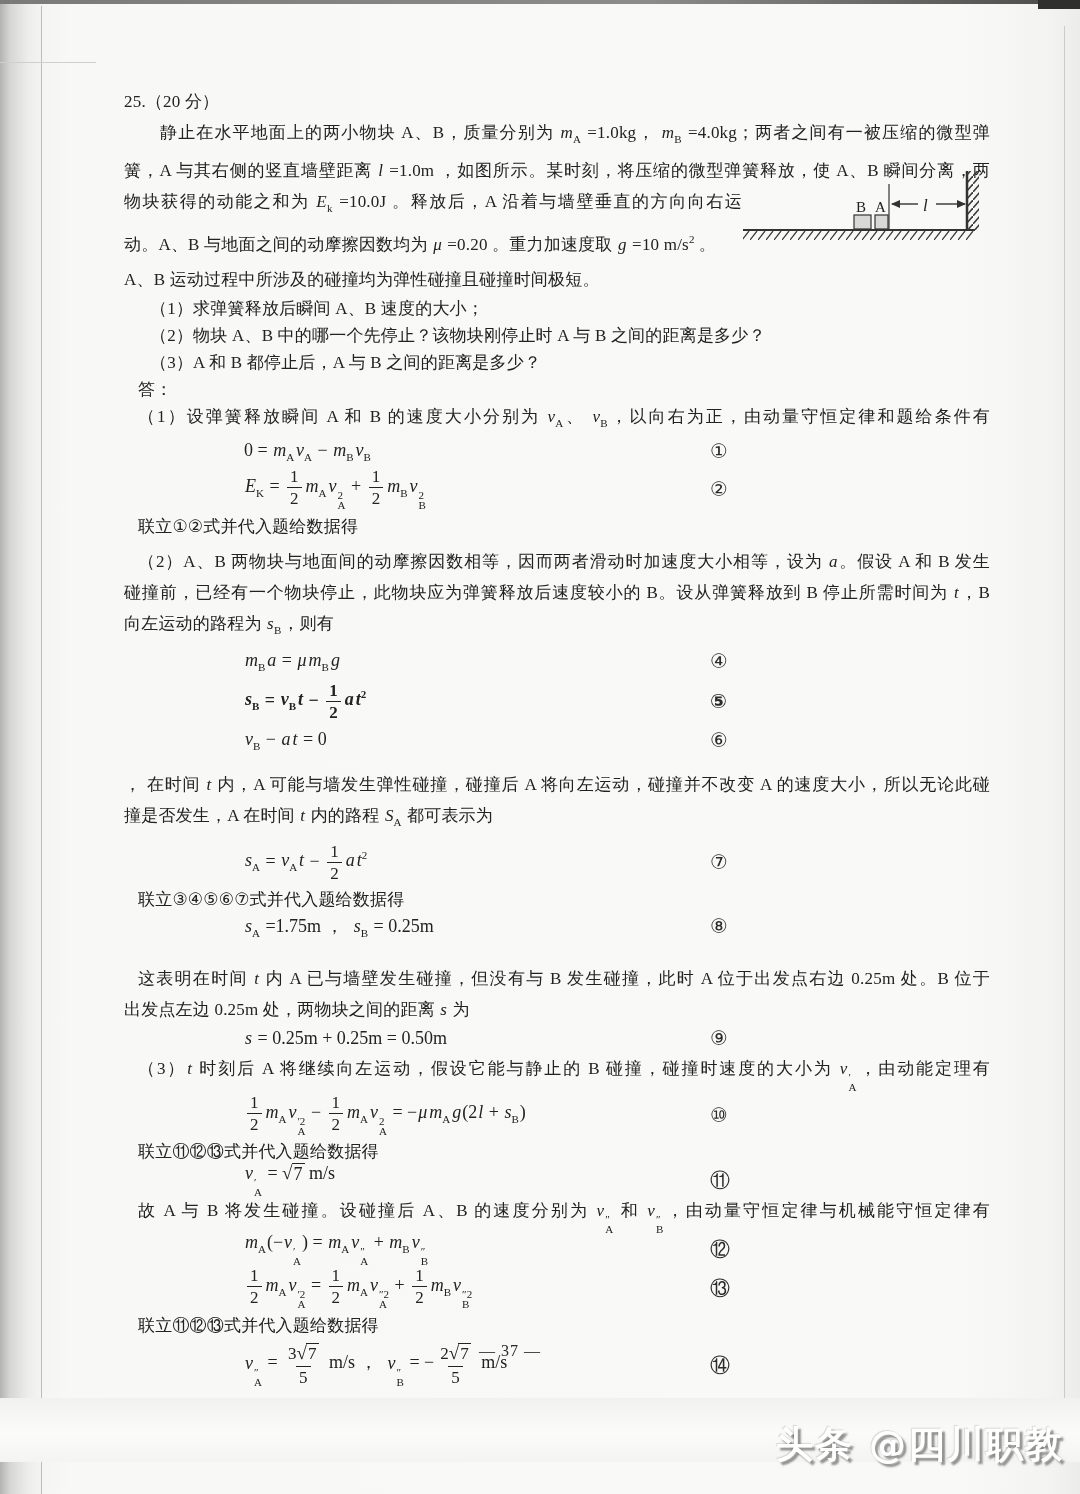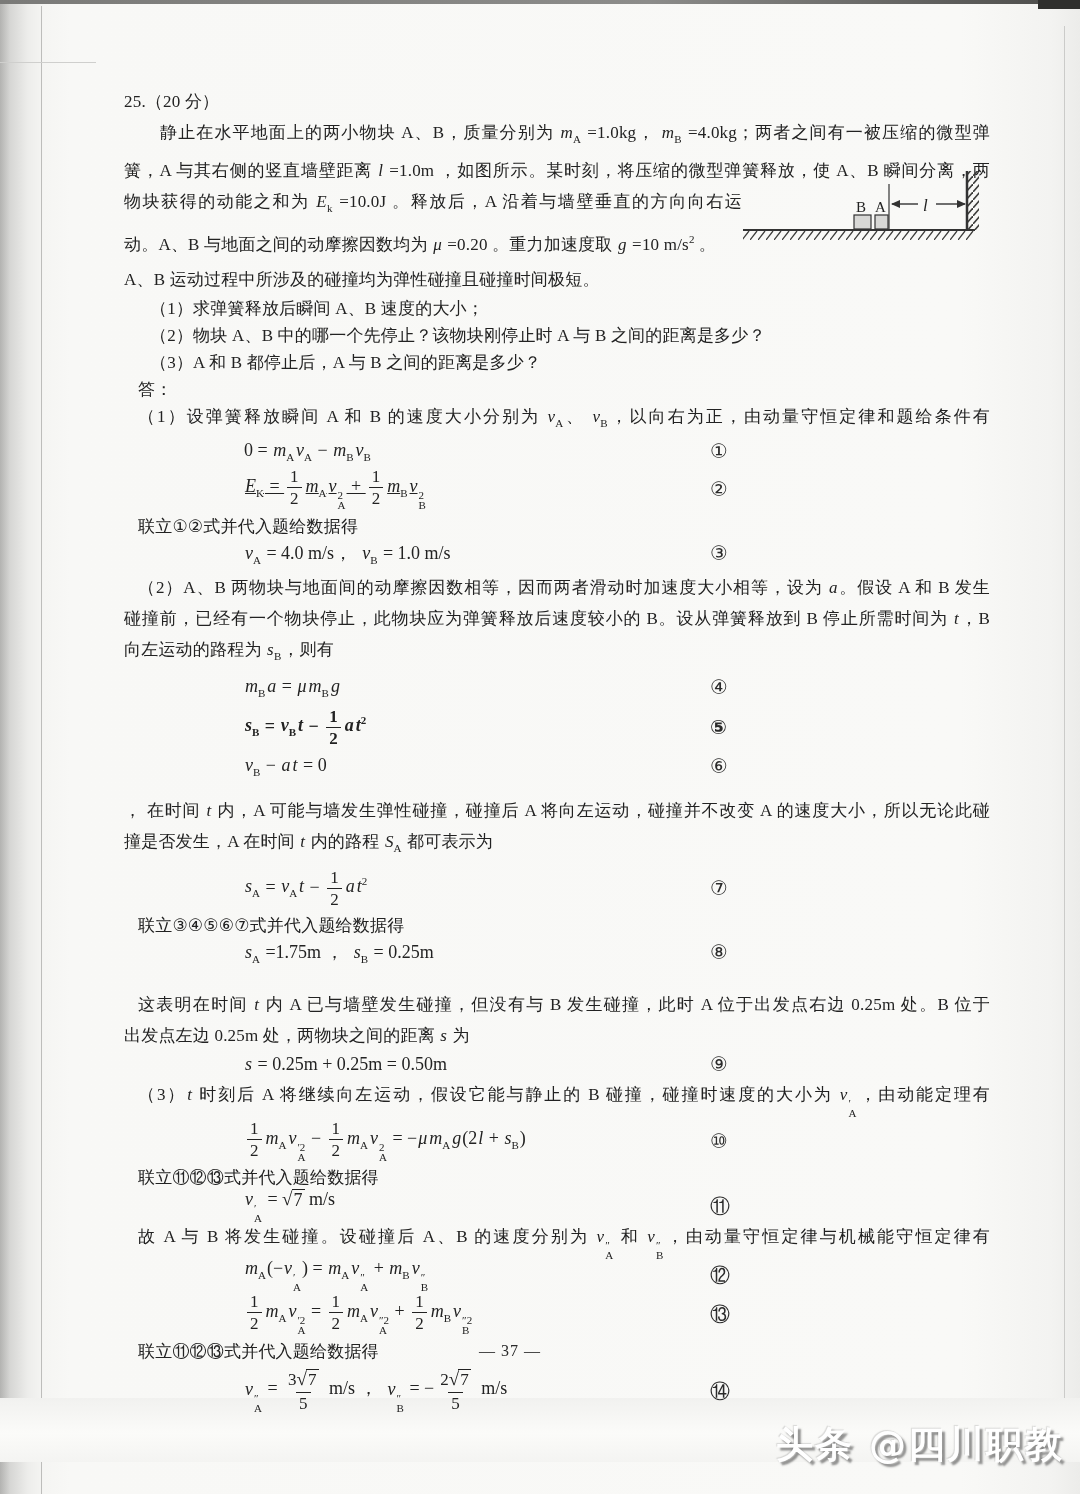--- a/index.html
+++ b/index.html
@@ -87,29 +87,25 @@
       <div class="line ind0" style="margin-top: 4px;"><span class="rr">A、B 运动过程中所涉及的碰撞均为弹性碰撞且碰撞时间极短。</span></div>
       <div class="line ind2" style="line-height: 27px;"><span class="rr">（1）求弹簧释放后瞬间 A、B 速度的大小；</span></div>
       <div class="line ind2" style="line-height: 27px;"><span class="rr">（2）物块 A、B 中的哪一个先停止？该物块刚停止时 A 与 B 之间的距离是多少？</span></div>
       <div class="line ind2" style="line-height: 27px;"><span class="rr">（3）A 和 B 都停止后，A 与 B 之间的距离是多少？</span></div>
       <div class="line ind1" style="line-height: 27px;"><span class="rr">答：</span></div>
       <div class="line ind1 fill" style="line-height: 27px;"><span class="rr">（1）设弹簧释放瞬间 A 和 B 的速度大小分别为 </span><span class="vv">v<span class="sb">A</span></span><span class="rr">、 </span><span class="vv">v<span class="sb">B</span></span><span class="rr">，以向右为正，由动量守恒定律和题给条件有</span></div>
       <div class="eqrow" style="height: 28px;">
         <span class="eq"><span class="rr">0 = </span><span class="vv">m<span class="sb">A</span></span><span class="vv">v<span class="sb">A</span></span><span class="rr"> − </span><span class="vv">m<span class="sb">B</span></span><span class="vv">v<span class="sb">B</span></span></span>
         <span class="eqnum">①</span>
       </div>
-      <div class="eqrow" style="height: 48px; text-decoration: underline;">
+      <div class="eqrow" style="height: 48px;">
         <span class="eq"><span class="vv">E<span class="sb">K</span></span><span class="rr"> = </span><span class="frac"><span class="n"><span class="rr">1</span></span><span class="d"><span class="rr">2</span></span></span><span class="vv">m<span class="sb">A</span></span><span class="vv">v<span class="ss"><span class="ssup">2</span><span class="ssub">A</span></span></span><span class="rr"> + </span><span class="frac"><span class="n"><span class="rr">1</span></span><span class="d"><span class="rr">2</span></span></span><span class="vv">m<span class="sb">B</span></span><span class="vv">v<span class="ss"><span class="ssup">2</span><span class="ssub">B</span></span></span></span>
         <span class="eqnum">②</span>
       </div>
       <div class="line ind1" style="line-height: 27px;"><span class="rr">联立①②式并代入题给数据得</span></div>
-      <div class="eqrow" style="height: 26px;">
-        <span class="eq"><span class="vv">v<span class="sb">A</span></span><span class="rr"> = 4.0 m/s，  </span><span class="vv">v<span class="sb">B</span></span><span class="rr"> = 1.0 m/s</span></span>
-        <span class="eqnum">③</span>
-      </div>
       <div class="line ind1 fill" style="margin-top: 6px;"><span class="rr">（2）A、B 两物块与地面间的动摩擦因数相等，因而两者滑动时加速度大小相等，设为 </span><span class="vv">a</span><span class="rr">。假设 A 和 B 发生</span></div>
       <div class="line ind0 fill"><span class="rr">碰撞前，已经有一个物块停止，此物块应为弹簧释放后速度较小的 B。设从弹簧释放到 B 停止所需时间为 </span><span class="vv">t</span><span class="rr">，B</span></div>
       <div class="line ind0"><span class="rr">向左运动的路程为 </span><span class="vv">s<span class="sb">B</span></span><span class="rr">，则有</span></div>
       <div class="eqrow" style="height: 30px;">
         <span class="eq"><span class="vv">m<span class="sb">B</span></span><span class="vv">a</span><span class="rr"> = </span><span class="vv">μ</span><span class="vv">m<span class="sb">B</span></span><span class="vv">g</span></span>
         <span class="eqnum">④</span>
       </div>
       <div class="eqrow" style="height: 50px; font-weight: bold;">
         <span class="eq"><span class="vv">s<span class="sb">B</span></span><span class="rr"> = </span><span class="vv">v<span class="sb">B</span></span><span class="vv">t</span><span class="rr"> − </span><span class="frac"><span class="n"><span class="rr">1</span></span><span class="d"><span class="rr">2</span></span></span><span class="vv">a</span><span class="vv">t<span class="sp">2</span></span></span>
         <span class="eqnum">⑤</span>

